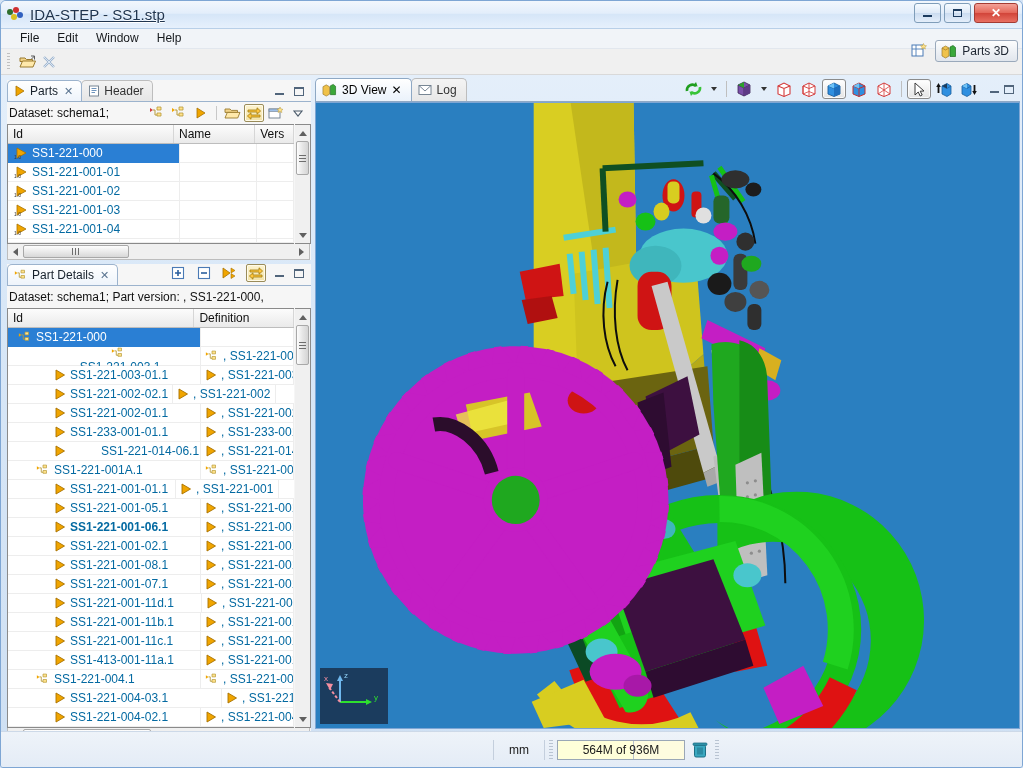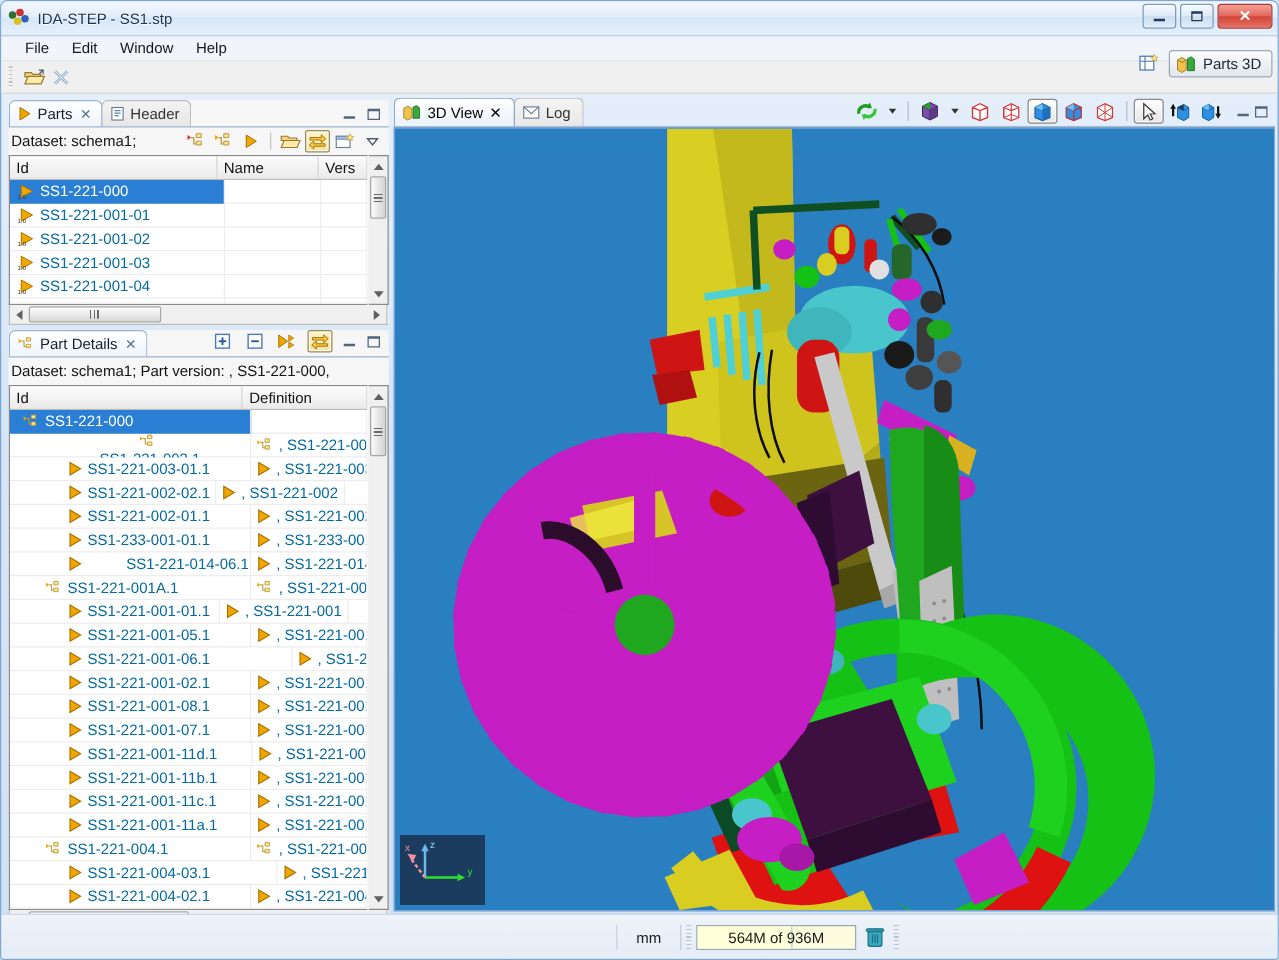--- a/index.html
+++ b/index.html
@@ -26,23 +26,24 @@
   #title-bar {
     position: relative;
     height: 28px;
     background: linear-gradient(to bottom, #f2f7fd 0%, #e3eefb 45%, #d6e6f8 50%, #e6f0fc 100%);
     border-bottom: 1px solid #b8cfe8;
     display: flex; align-items: center;
   }
   #title-icon { width: 16px; height: 16px; margin-left: 6px; position: relative; flex: 0 0 auto; }
   .ti-dot { position: absolute; width: 6px; height: 6px; border-radius: 50%; }
   #title-text {
-    margin-left: 7px; font-size: 12px; color: #20354f;
+    margin-left: 7px; font-size: 15px; color: #20354f;
     text-shadow: 0 1px 0 #ffffff;
     font-family: "Liberation Sans", sans-serif;
+    text-decoration: underline;
   }
   #win-buttons { position: absolute; right: 4px; top: 2px; display: flex; gap: 3px; }
   .win-btn {
     width: 27px; height: 20px;
     border: 1px solid #7f9db9;
     border-radius: 3px;
     background: linear-gradient(to bottom, #f6fbff 0%, #dfeaf7 48%, #cbdcf0 52%, #e4eefa 100%);
     display: flex; align-items: center; justify-content: center;
     cursor: default;
   }
@@ -782,21 +783,21 @@
                     <span class="rowlabel">SS1-221-001-05.1</span>
                   </div>
                   <div class="cell" style="width:103px; padding-left:4px;">
                     <svg class="ico" width="12" height="12" viewBox="0 0 12 12">
                       <path d="M2 1 L10.5 6 L2 11 Z" fill="#f0a500" stroke="#a87200" stroke-width="0.9"></path>
                     </svg>
                     <span class="rowlabel">, SS1-221-001</span>
                   </div>
                 </div>
                 <div class="trow">
-                  <div class="cell cell-id" style="width:226px; padding-left:46px;">
+                  <div class="cell cell-id" style="width:193px; padding-left:46px;font-weight:bold;">
                     <svg class="ico" width="12" height="12" viewBox="0 0 12 12">
                       <path d="M2 1 L10.5 6 L2 11 Z" fill="#f0a500" stroke="#a87200" stroke-width="0.9"></path>
                     </svg>
                     <span class="rowlabel">SS1-221-001-06.1</span>
                   </div>
                   <div class="cell" style="width:103px; padding-left:4px;">
                     <svg class="ico" width="12" height="12" viewBox="0 0 12 12">
                       <path d="M2 1 L10.5 6 L2 11 Z" fill="#f0a500" stroke="#a87200" stroke-width="0.9"></path>
                     </svg>
                     <span class="rowlabel">, SS1-221-001</span>
@@ -884,21 +885,21 @@
                       <path d="M2 1 L10.5 6 L2 11 Z" fill="#f0a500" stroke="#a87200" stroke-width="0.9"></path>
                     </svg>
                     <span class="rowlabel">, SS1-221-001</span>
                   </div>
                 </div>
                 <div class="trow">
                   <div class="cell cell-id" style="width:193px; padding-left:46px;">
                     <svg class="ico" width="12" height="12" viewBox="0 0 12 12">
                       <path d="M2 1 L10.5 6 L2 11 Z" fill="#f0a500" stroke="#a87200" stroke-width="0.9"></path>
                     </svg>
-                    <span class="rowlabel">SS1-221-001-11a.1</span>
+                    <span class="rowlabel">SS1-413-001-11a.1</span>
                   </div>
                   <div class="cell" style="width:103px; padding-left:4px;">
                     <svg class="ico" width="12" height="12" viewBox="0 0 12 12">
                       <path d="M2 1 L10.5 6 L2 11 Z" fill="#f0a500" stroke="#a87200" stroke-width="0.9"></path>
                     </svg>
                     <span class="rowlabel">, SS1-221-001</span>
                   </div>
                 </div>
                 <div class="trow">
                   <div class="cell cell-id" style="width:193px; padding-left:28px;">

